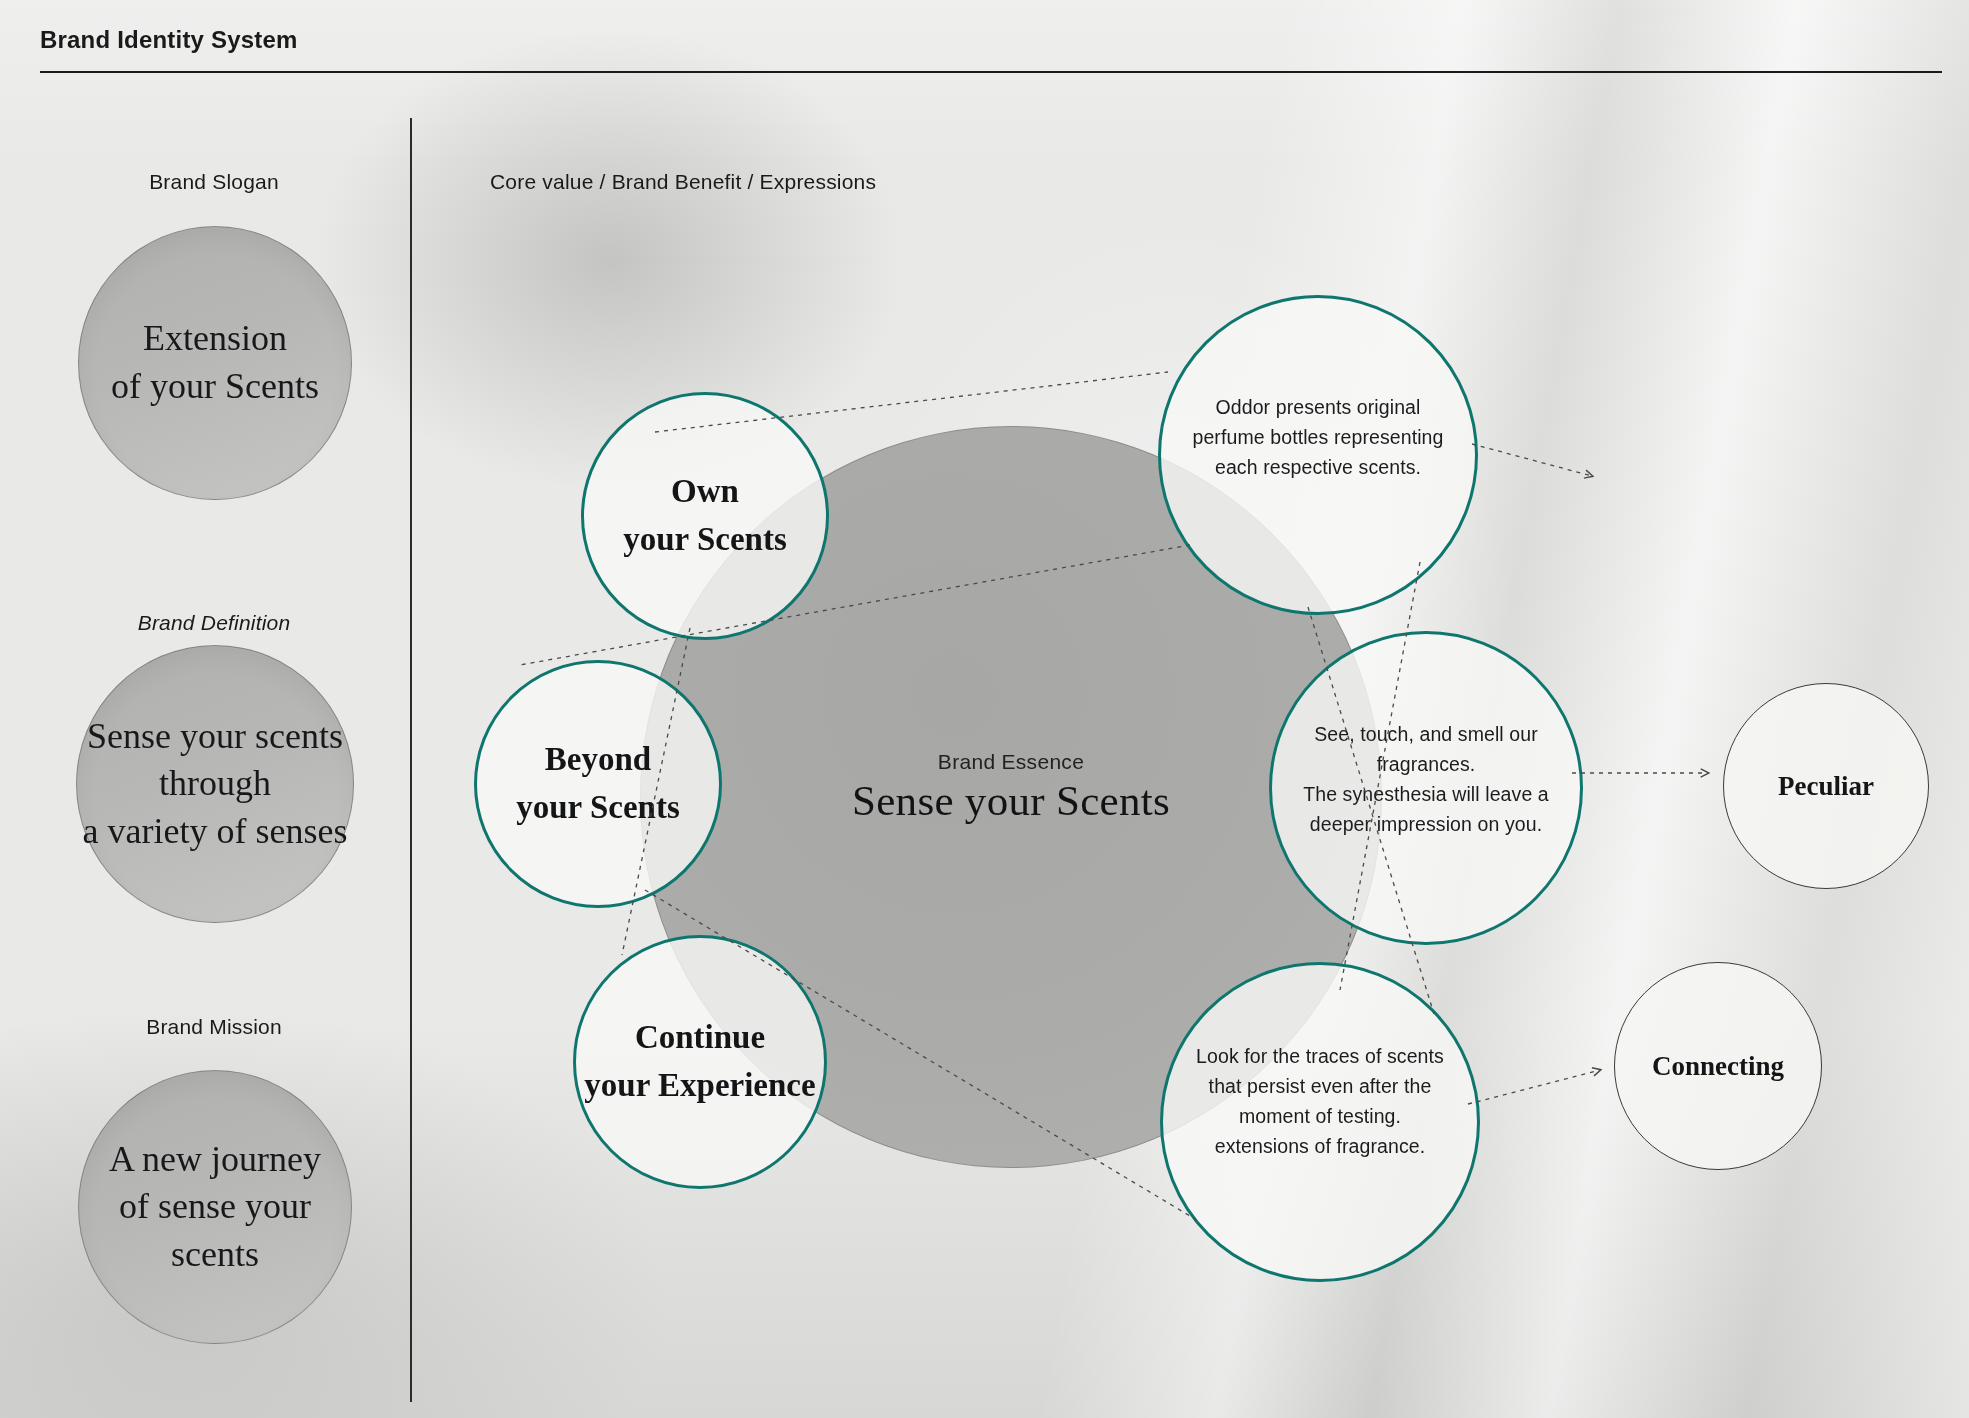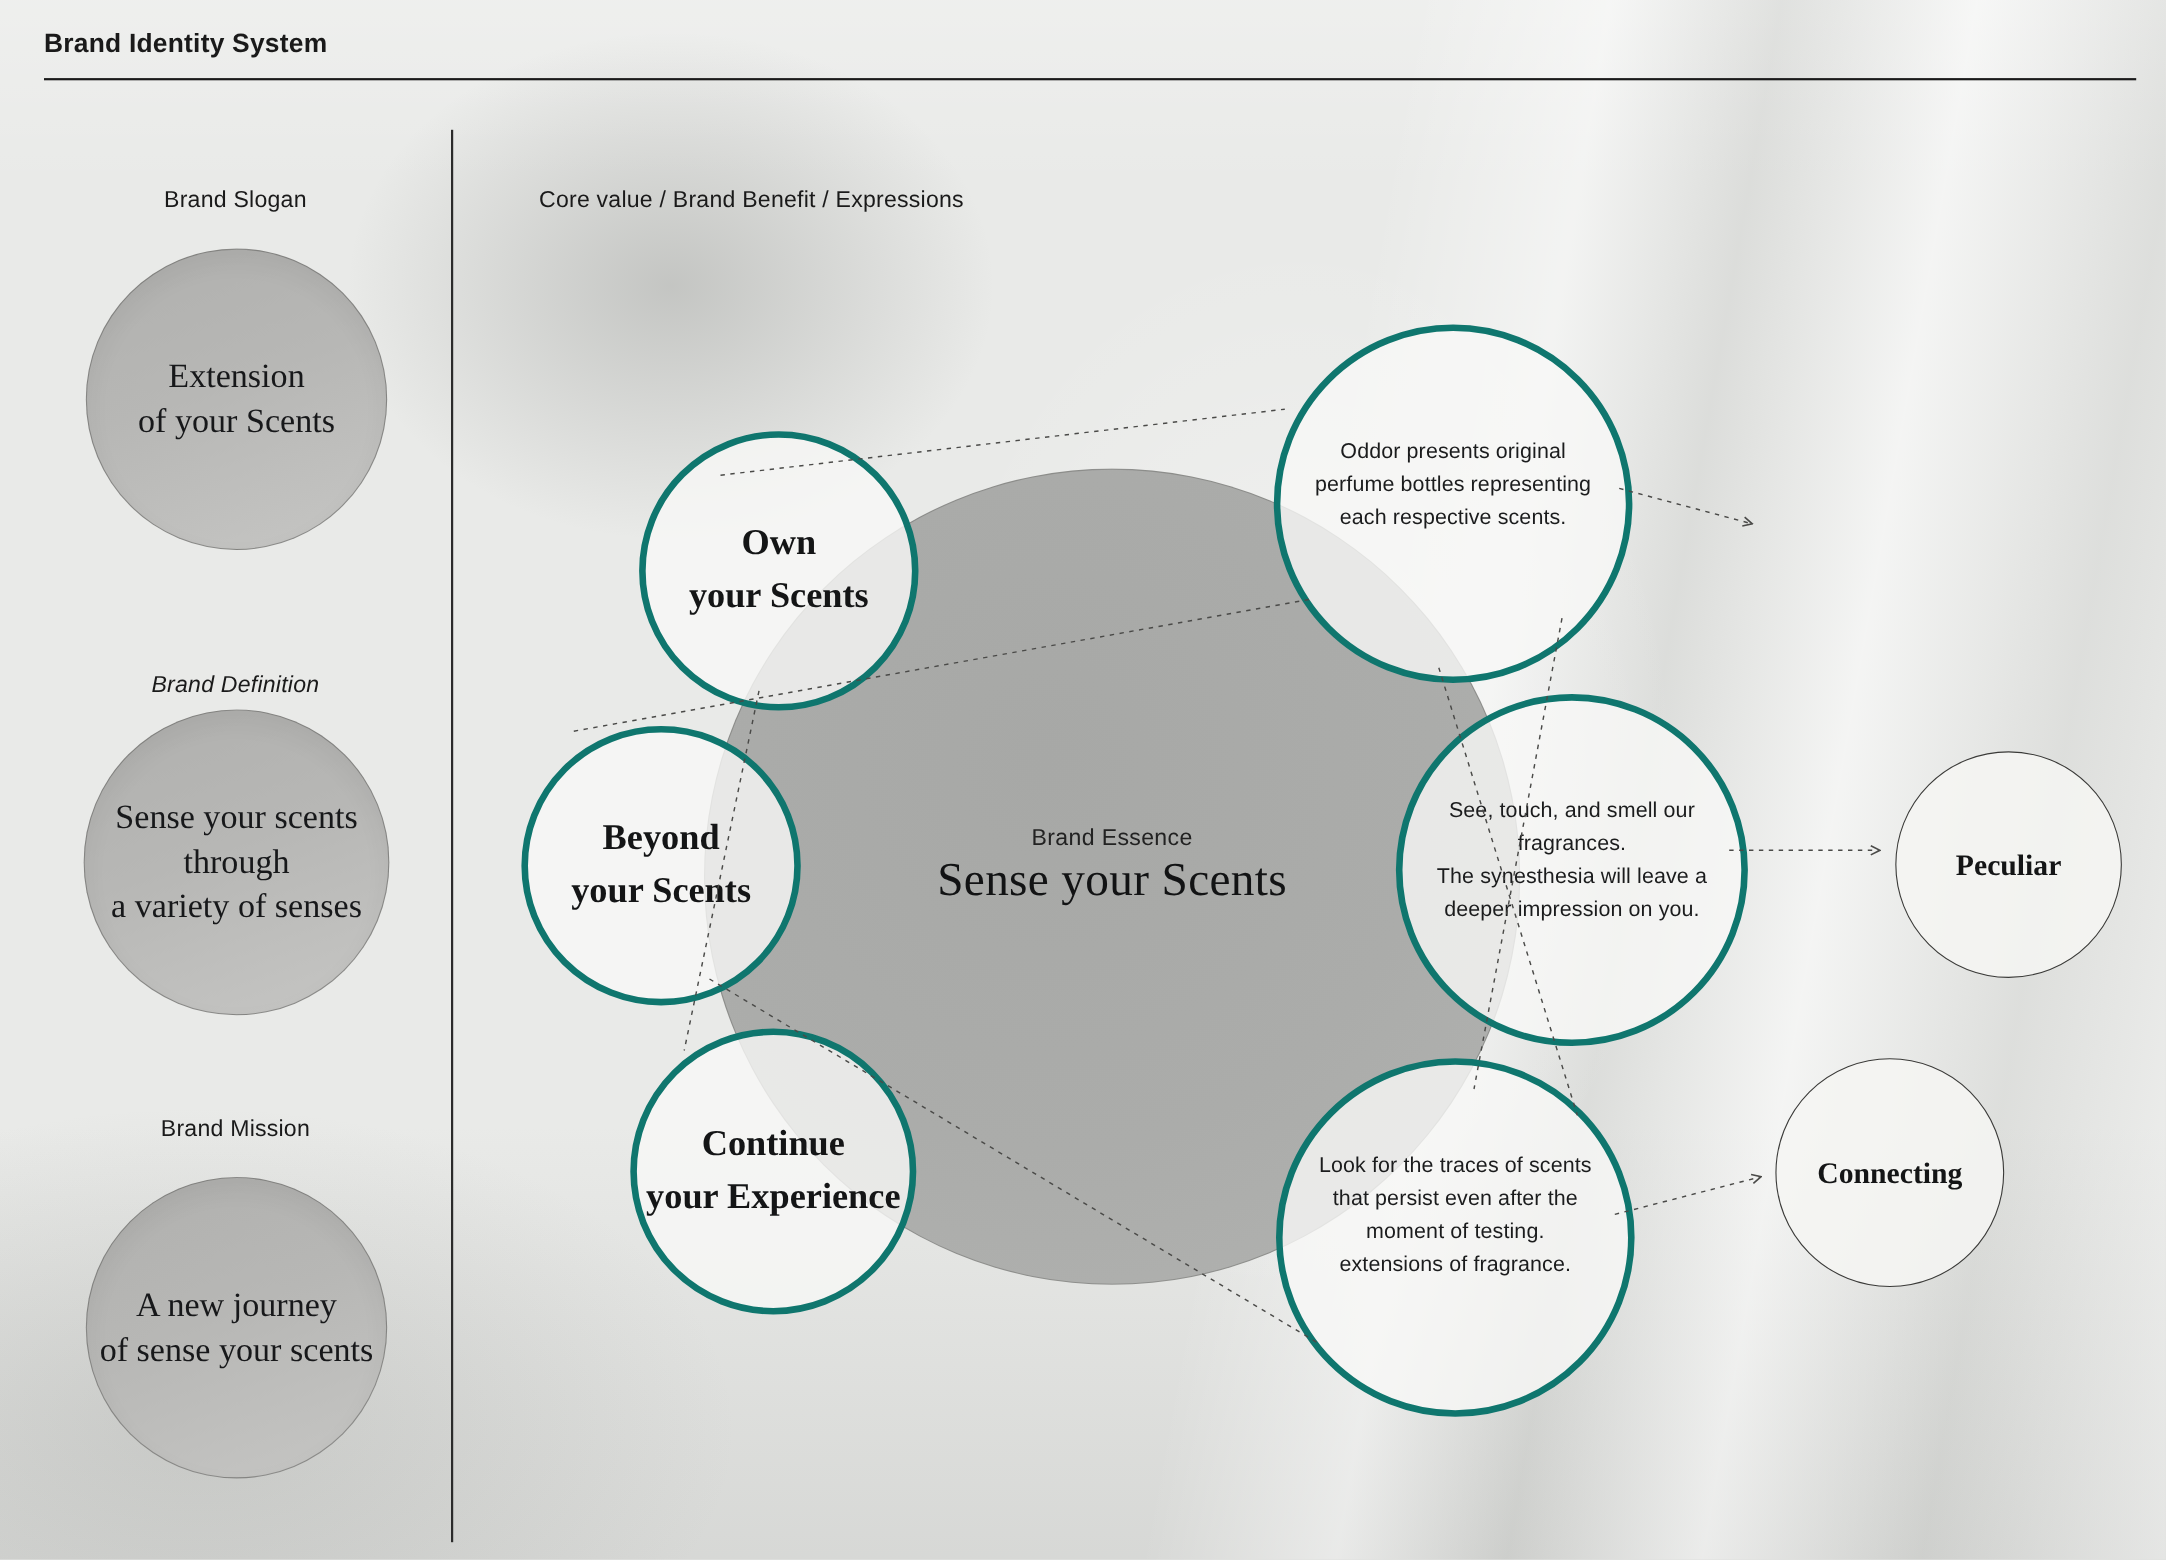--- a/index.html
+++ b/index.html
@@ -32,38 +32,38 @@
 
   .circle{
     position:absolute;border-radius:50%;
     display:flex;align-items:center;justify-content:center;text-align:center;
   }
   .gray-c{
     background:linear-gradient(160deg,#b0b0ae 0%,#b7b7b5 45%,#c6c6c4 100%);
     border:1px solid rgba(70,70,68,0.45);
     box-shadow:inset 0 10px 22px rgba(0,0,0,0.05);
     font-family:"Liberation Serif","DejaVu Serif",serif;
-    font-size:31px;line-height:1.32;color:#17181a;
+    font-size:36px;line-height:1.32;color:#17181a;
   }
   .c-slogan{left:78px;top:226px;width:272px;height:272px;}
   .c-definition{left:76px;top:645px;width:276px;height:276px;}
   .c-mission{left:78px;top:1070px;width:272px;height:272px;}
 
   .essence-c{
     left:640px;top:426px;width:740px;height:740px;
     background:radial-gradient(circle at 42% 36%, #a7a8a6 0%, #abacaa 55%, #b2b3b1 100%);
     border:1px solid rgba(50,50,48,0.25);
   }
   .essence-inner{display:flex;flex-direction:column;align-items:center;gap:2px;margin-top:-20px;}
   .essence-label{font-size:21px;letter-spacing:.3px;color:#222;}
   .essence-title{font-family:"Liberation Serif","DejaVu Serif",serif;font-size:43px;letter-spacing:.3px;color:#121314;}
 
   .white-c{
     background:rgba(247,247,246,0.80);
-    border:6px solid #0f766e;
+    border:3px solid #0f766e;
   }
   .value-c{
     font-family:"Liberation Serif","DejaVu Serif",serif;
     font-weight:bold;font-size:33px;line-height:1.45;color:#141516;
   }
   .c-own{left:581px;top:392px;width:242px;height:242px;}
   .c-beyond{left:474px;top:660px;width:242px;height:242px;}
   .c-continue{left:573px;top:935px;width:248px;height:248px;}
 
   .benefit-c{font-size:19.5px;line-height:1.55;color:#1b1c1d;letter-spacing:.1px;}

